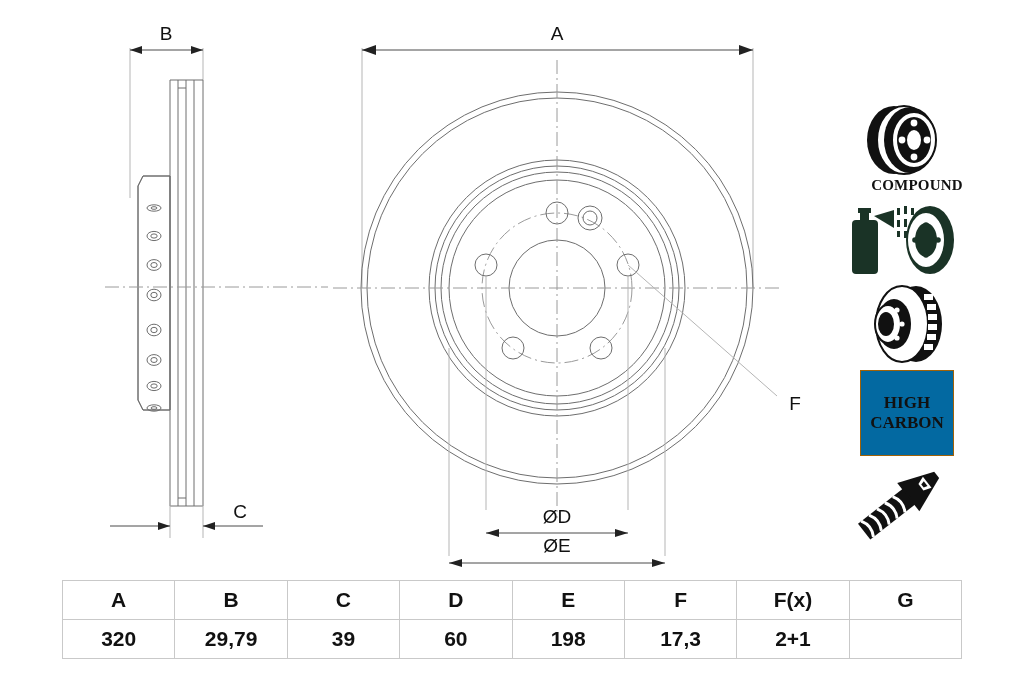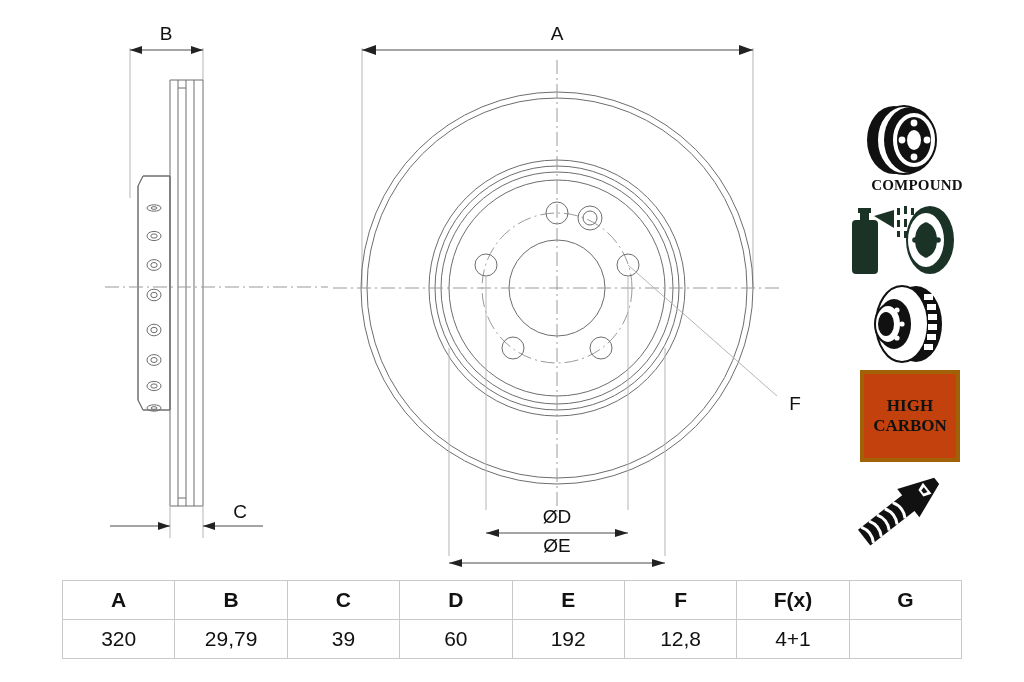--- a/index.html
+++ b/index.html
@@ -23,37 +23,37 @@
   }
 
   
   .badges{position:absolute;left:842px;top:104px;width:150px;font-family:Liberation Serif, serif;}
   .badge{position:relative;margin-bottom:4px;}
   .badge-label{
     text-align:center;font-weight:bold;font-size:15px;letter-spacing:.2px;
     color:#111;margin-top:1px;
   }
   .hc-box{
-    width:92px;height:84px;border:4px solid #a16207;background:#c2410c;
+    width:92px;height:84px;border:1px solid #a16207;background:#0369a1;
     margin-left:18px;display:flex;flex-direction:column;
     align-items:center;justify-content:center;
   }
   .hc-line{font-weight:bold;font-size:17px;line-height:20px;color:#111;}
 
   
   .spec-table{
     position:absolute;left:62px;top:580px;width:900px;
     border-collapse:collapse;table-layout:fixed;
   }
   .spec-table td{
     border:1px solid #c9c9c9;text-align:center;height:36px;
     font-size:21px;color:#111;
   }
   .spec-table tr.head td{font-weight:bold;}
-  .spec-table tr.vals td{font-weight:normal;}
+  .spec-table tr.vals td{font-weight:bold;}
 </style>
 </head>
 <body>
 
 <div class="stage">
 
   <svg class="abs" style="left:100px;top:18px;" width="220" height="550">
 
     <text class="dimlabel" x="66" y="22">B</text>
     <line class="ext" x1="30" y1="30" x2="30" y2="180"></line>
@@ -276,21 +276,21 @@
       <td>E</td>
       <td>F</td>
       <td>F(x)</td>
       <td>G</td>
     </tr>
     <tr class="vals">
       <td>320</td>
       <td>29,79</td>
       <td>39</td>
       <td>60</td>
-      <td>192</td>
-      <td>12,8</td>
-      <td>4+1</td>
+      <td>198</td>
+      <td>17,3</td>
+      <td>2+1</td>
       <td></td>
     </tr>
   </tbody>
     </table>
 
 </div>
 
 </body></html>

